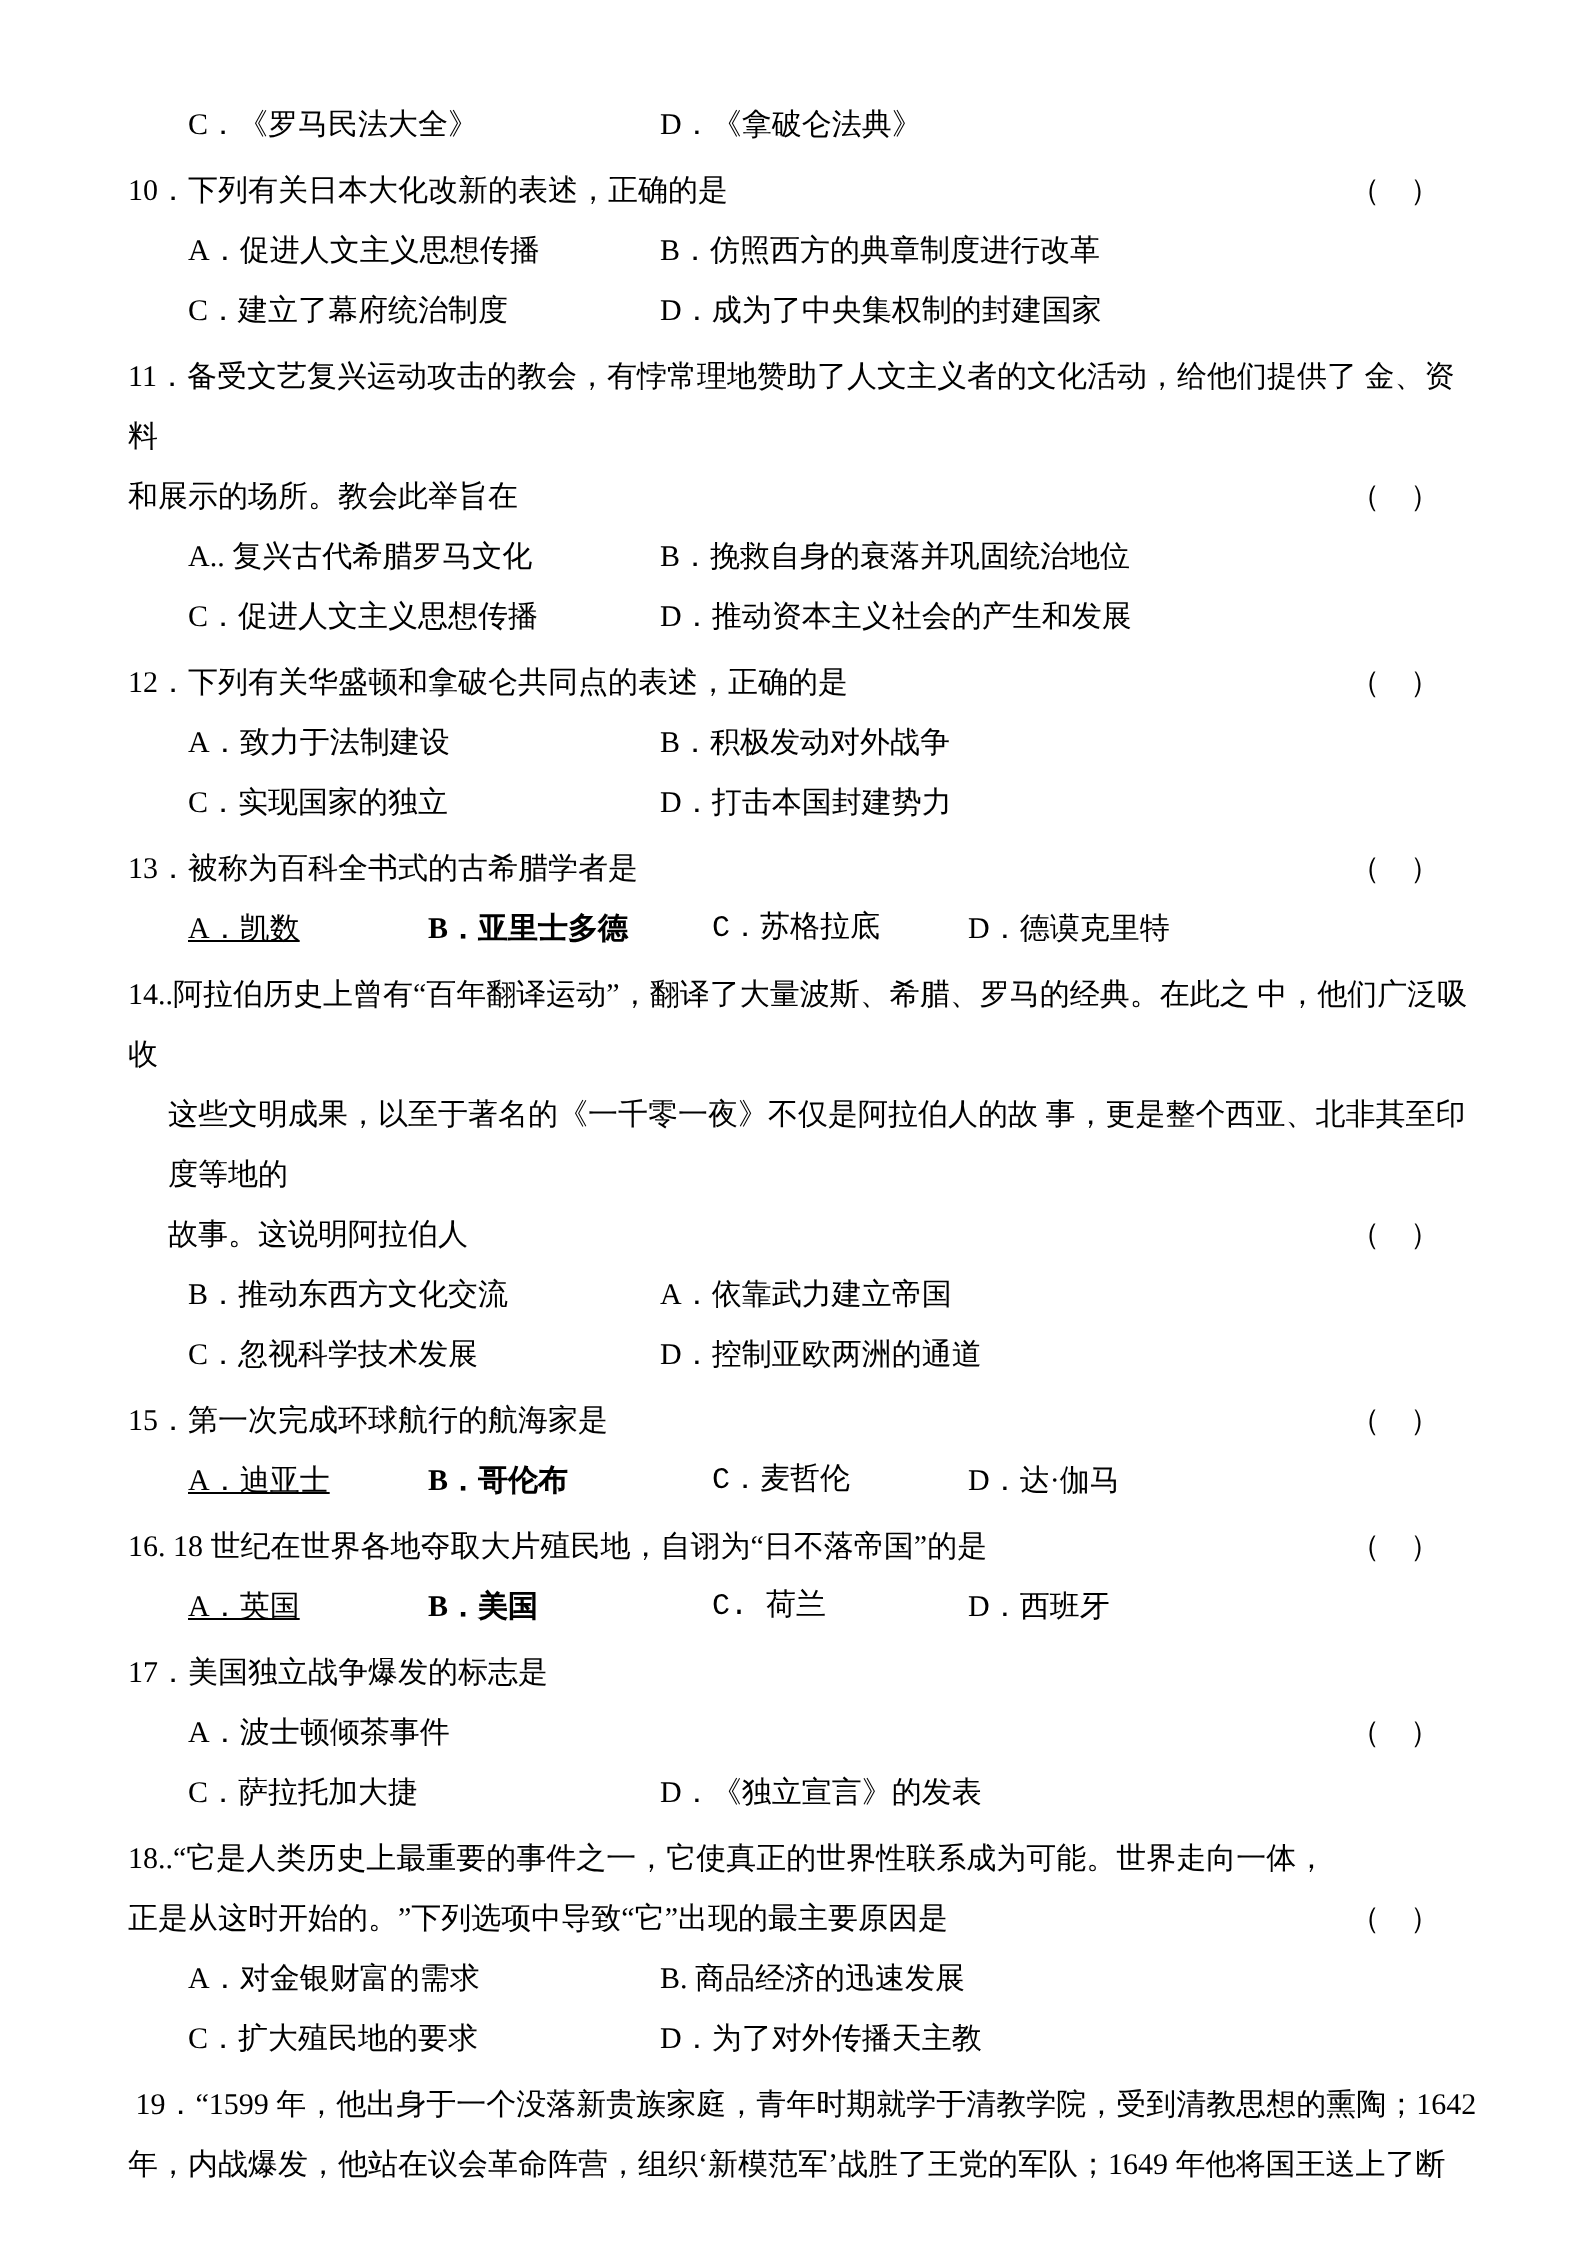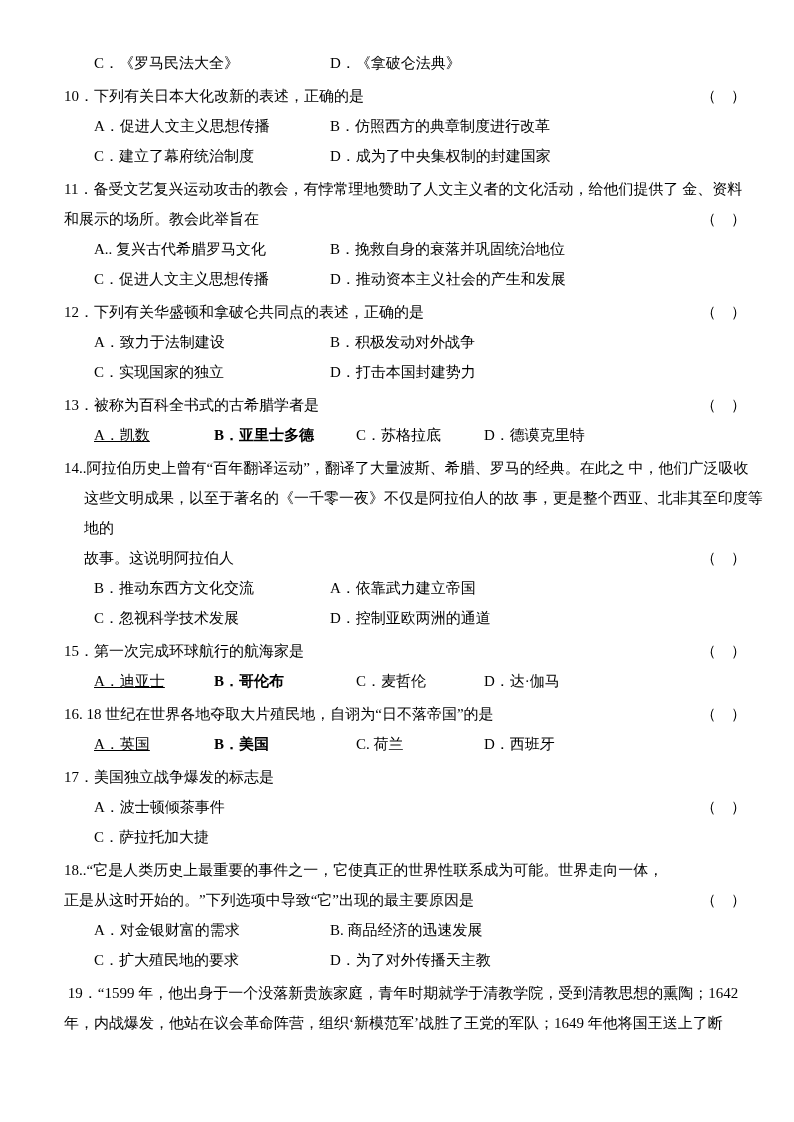--- a/index.html
+++ b/index.html
@@ -13,21 +13,21 @@
     overflow: hidden;
     font-family: "Liberation Serif", "DejaVu Serif", serif;
     font-size: 15px;
     line-height: 30px;
     color: #000000;
   }
   .page {
     box-sizing: border-box;
     width: 794px;
     height: 1069px;
-    padding: 48px 26px 0 64px;
+    padding: 48px 52px 0 64px;
   }
   .question {
     margin-bottom: 3px;
   }
   .line {
     position: relative;
     min-height: 30px;
   }
   .line .text {
     white-space: pre-wrap;
@@ -43,21 +43,21 @@
   }
   .opts2 .cell {
     min-width: 236px;
     white-space: pre;
   }
   .opts4 .cell {
     white-space: pre;
   }
   .opts4 .cell:nth-child(1) { min-width: 120px; text-decoration: underline; }
   .opts4 .cell:nth-child(2) { min-width: 142px; font-weight: bold; }
-  .opts4 .cell:nth-child(3) { min-width: 128px; }
+  .opts4 .cell:nth-child(3) { min-width: 128px; font-family: Liberation Mono, monospace; }
   .bracket {
     position: absolute;
     right: 22px;
     top: 0;
     white-space: pre;
   }
 </style>
 </head>
 <body>
 
@@ -144,20 +144,21 @@
         </div>
       </div>
       <div class="question">
         <div class="line stem"><span class="text">17．美国独立战争爆发的标志是</span></div>
         <div class="line opts2">
           <span class="cell">A．波士顿倾茶事件</span>
           <span class="bracket">（    ）</span>
         </div>
         <div class="line opts2">
           <span class="cell">C．萨拉托加大捷</span>
+          <span class="cell">D．《独立宣言》的发表</span>
         </div>
       </div>
       <div class="question">
         <div class="line stem"><span class="text">18..“它是人类历史上最重要的事件之一，它使真正的世界性联系成为可能。世界走向一体，</span></div>
         <div class="line stem"><span class="text">正是从这时开始的。”下列选项中导致“它”出现的最主要原因是</span><span class="bracket">（    ）</span></div>
         <div class="line opts2">
           <span class="cell">A．对金银财富的需求</span>
           <span class="cell">B. 商品经济的迅速发展</span>
         </div>
         <div class="line opts2">

